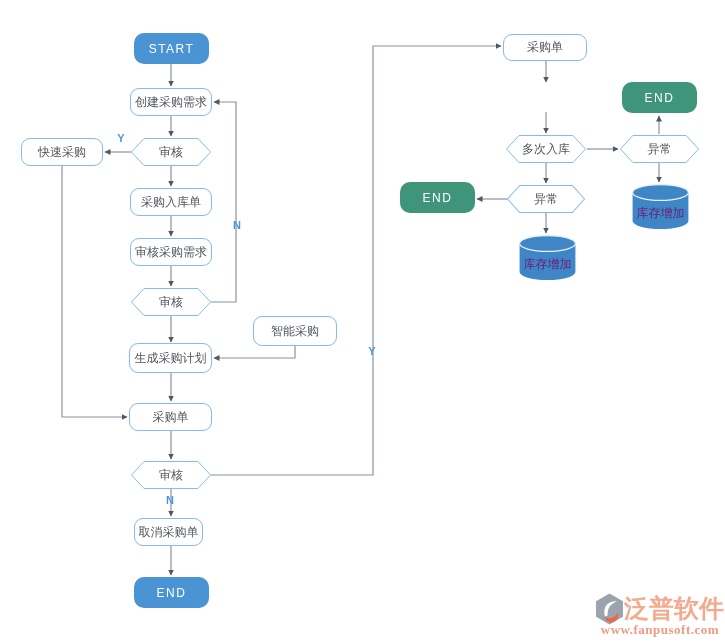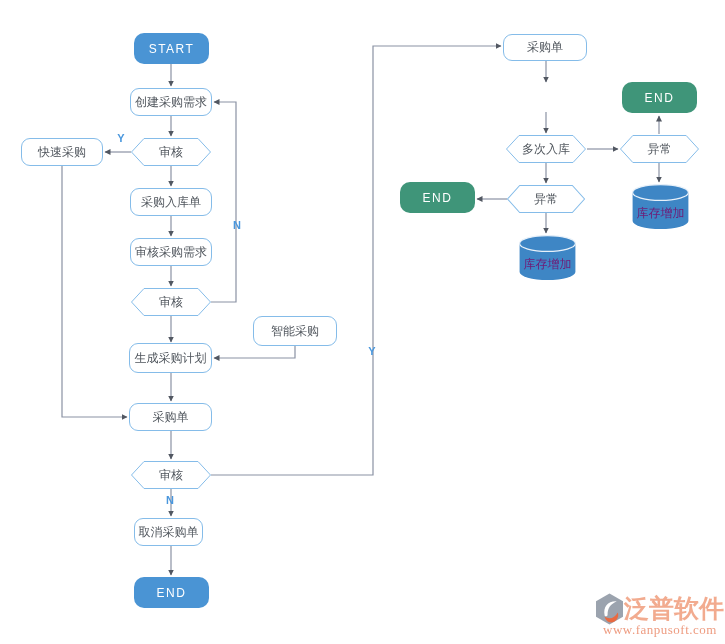--- a/index.html
+++ b/index.html
@@ -33,21 +33,21 @@
     font-size:11px;font-weight:bold;color:var(--label-blue,#4a97dd);
     background:transparent;line-height:13px;
   }
   .watermark{position:absolute;left:596px;top:593px;width:128px;z-index:4;}
   .wm-row{display:flex;gap:1px;}
   .wm-brand{
     font-size:25px;font-weight:600;line-height:30px;
     color:var(--watermark-brand,#f2ab8f);letter-spacing:0px;white-space:nowrap;
   }
   .wm-url{
-    font-family:"Liberation Serif","DejaVu Serif",serif;font-weight:normal;
+    font-family:"Liberation Serif","DejaVu Serif",serif;font-weight:bold;
     font-size:13px;color:var(--watermark-url,#ee9c81);
     text-align:center;margin-top:-3px;letter-spacing:0.5px;white-space:nowrap;
   }
 </style>
 </head>
 <body>
 
 <div class="stage">
 
   <svg class="wires" viewBox="0 0 725 644">

